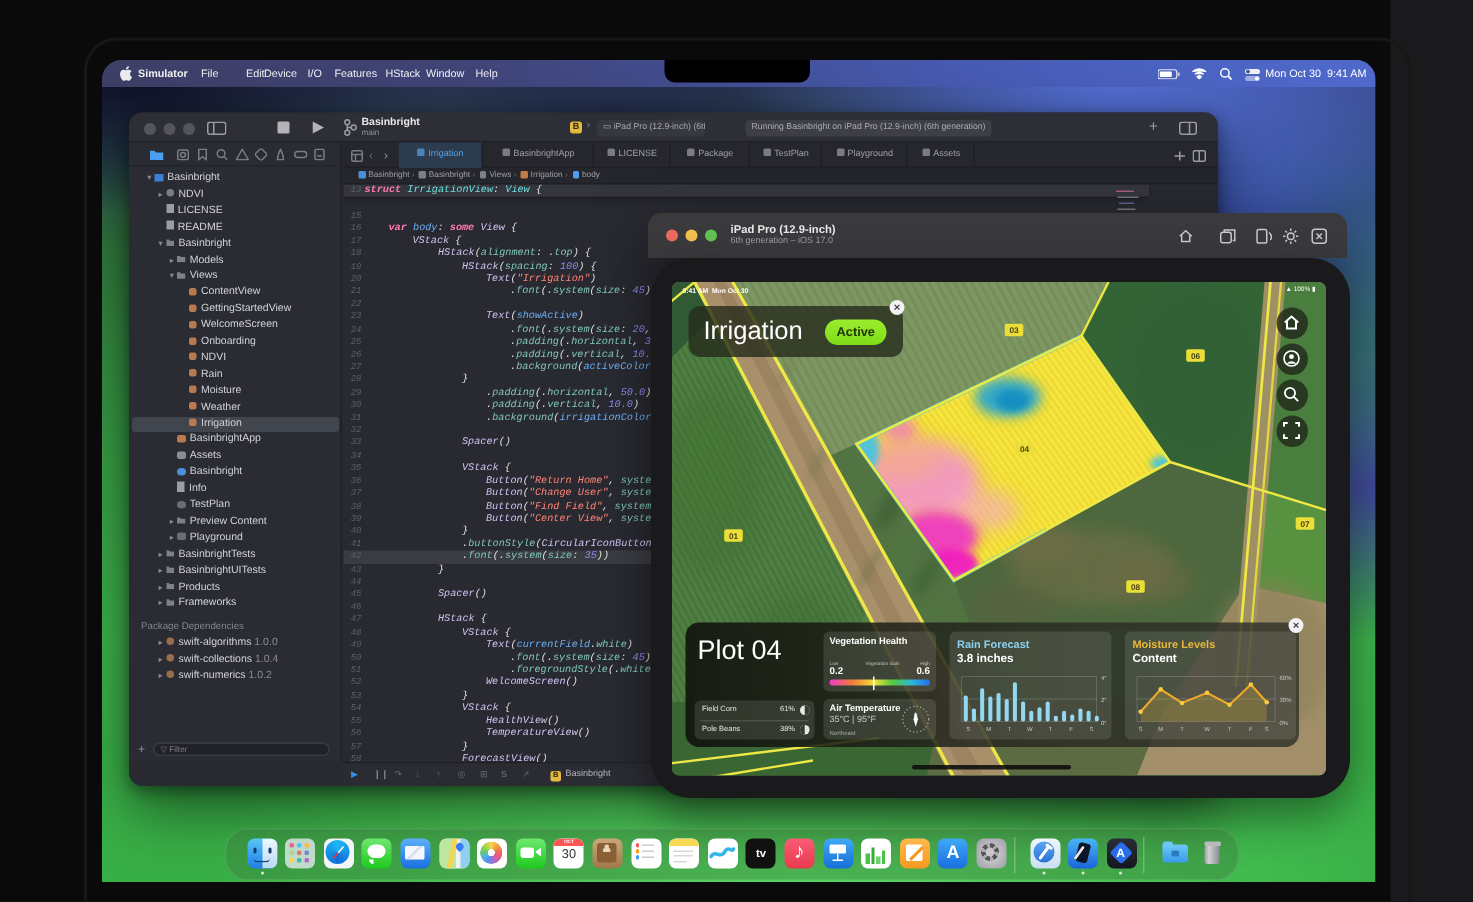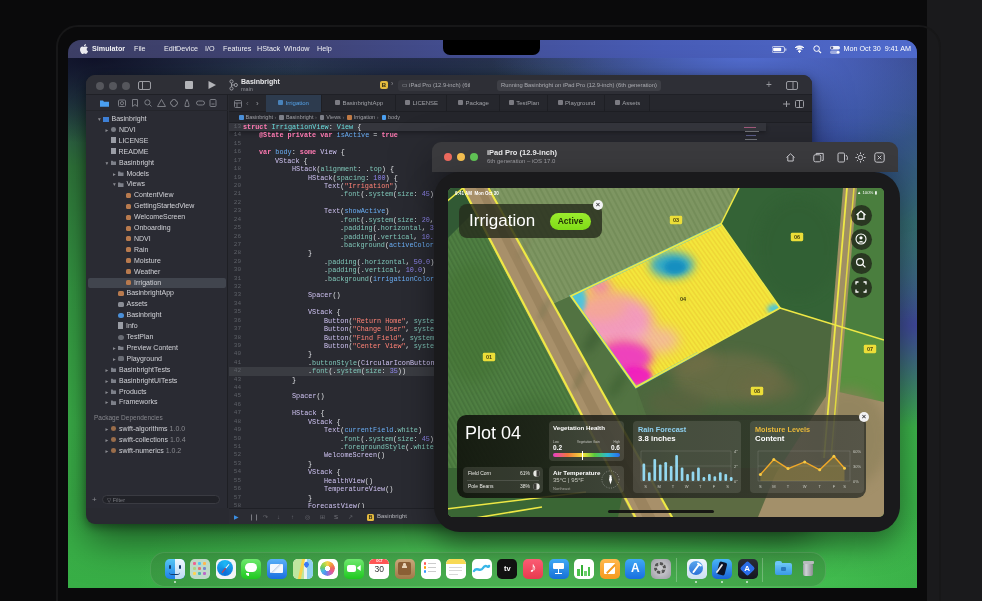--- a/index.html
+++ b/index.html
@@ -43,21 +43,21 @@
 
 #xtabs { position:absolute; left:143px; top:20px; width:583px; height:17px; background:#26272d; border-bottom:1px solid #1e1f24; }
 .tab { position:absolute; top:0; height:17px; line-height:17px; font-size:6px; color:#9fa0a6; text-align:center; border-right:1px solid #1e1f24; }
 .tabsel { background:#2d3b4e; color:#55a3ea; }
 .tabi { display:inline-block; width:5px; height:5px; background:currentColor; opacity:0.7; border-radius:1px; margin-right:2.5px; }
 #xcrumb { position:absolute; left:143px; top:37px; width:583px; height:11px; background:#25262c; border-bottom:1px solid #1e1f24;
   font-size:5.5px; color:#9fa0a6; line-height:11px; white-space:nowrap; padding-left:7px; }
 .ci { display:inline-block; width:4.5px; height:4.5px; border-radius:1px; margin:0 2px 0 3px; vertical-align:-0.5px; }
 
 #xeditor { position:absolute; left:143px; top:48px; width:583px; height:385px; background:#292a31; overflow:hidden; }
-.cline { position:absolute; left:0; width:537px; height:8.42px; font-family:"Liberation Mono", monospace; font-size:6.8px; line-height:8.42px; white-space:pre; }
+.cline { position:absolute; left:0; width:537px; height:8.42px; font-family:"Liberation Mono", monospace; font-size:6.8px; line-height:8.42px; white-space:pre;font-style:italic; }
 .cl13 { background:#35363d; box-shadow:0 2px 4px rgba(0,0,0,0.3); }
 .cl42 { background:#3a3c42; }
 .lnum { position:absolute; left:0; width:12px; text-align:right; color:#5d6067; font-size:6px; }
 .ctext { position:absolute; left:14px; }
 .ck { color:#ff7ab2; font-weight:bold; }
 .cty { color:#6bdfe0; }
 .ct2 { color:#cfc3f2; }
 .cv { color:#6aaef5; }
 .cpr { color:#7fc6b8; }
 .cn { color:#9187f0; }
@@ -259,21 +259,20 @@
             <path d="M1 4 h7 M4.5 1 l0 6" stroke="#9a9ba1" fill="none"></path>
           </svg>
       <svg class="abs" style="left:566px;top:5px" width="9" height="8">
             <rect x="0.5" y="0.5" width="8" height="7" rx="1" fill="none" stroke="#9a9ba1"></rect>
             <line x1="4.5" y1="0.5" x2="4.5" y2="7.5" stroke="#9a9ba1"></line>
           </svg>
     </div>
     <div id="xcrumb"><span class="ci" style="background:#4a8fd8"></span>Basinbright <span style="color:#6a6b72">›</span><span class="ci" style="background:#7d8089"></span>Basinbright <span style="color:#6a6b72">›</span><span class="ci" style="background:#7d8089"></span>Views <span style="color:#6a6b72">›</span><span class="ci" style="background:#c07a45"></span>Irrigation <span style="color:#6a6b72">›</span><span class="ci" style="background:#4a9ff0"></span>body</div>
     <div id="xeditor">
 <div class="cline cl13" style="top:0.0px"><span class="lnum">13</span><span class="ctext" style="padding-left:0px"><span class="ck">struct </span><span class="cty">IrrigationView</span><span class="cpl">: </span><span class="cty">View</span><span class="cpl"> {</span></span></div>
-<div class="cline" style="top:8.4px"><span class="lnum">14</span><span class="ctext" style="padding-left:16px"><span class="ck">@State</span><span class="cpl"> </span><span class="ck">private</span><span class="cpl"> </span><span class="ck">var</span><span class="cpl"> </span><span class="cv">isActive</span><span class="cpl"> = </span><span class="ck">true</span></span></div>
 <div class="cline" style="top:16.8px"><span class="lnum">15</span><span class="ctext" style="padding-left:0px"></span></div>
 <div class="cline" style="top:25.3px"><span class="lnum">16</span><span class="ctext" style="padding-left:16px"><span class="ck">var</span><span class="cpl"> </span><span class="cv">body</span><span class="cpl">: </span><span class="ck">some</span><span class="cpl"> </span><span class="ct2">View</span><span class="cpl"> {</span></span></div>
 <div class="cline" style="top:33.7px"><span class="lnum">17</span><span class="ctext" style="padding-left:32px"><span class="ct2">VStack</span><span class="cpl"> {</span></span></div>
 <div class="cline" style="top:42.1px"><span class="lnum">18</span><span class="ctext" style="padding-left:49px"><span class="ct2">HStack</span><span class="cpl">(</span><span class="cpr">alignment</span><span class="cpl">: .</span><span class="cpr">top</span><span class="cpl">) {</span></span></div>
 <div class="cline" style="top:50.5px"><span class="lnum">19</span><span class="ctext" style="padding-left:65px"><span class="ct2">HStack</span><span class="cpl">(</span><span class="cpr">spacing</span><span class="cpl">: </span><span class="cn">100</span><span class="cpl">) {</span></span></div>
 <div class="cline" style="top:58.9px"><span class="lnum">20</span><span class="ctext" style="padding-left:81px"><span class="ct2">Text</span><span class="cpl">(</span><span class="cs">"Irrigation"</span><span class="cpl">)</span></span></div>
 <div class="cline" style="top:67.4px"><span class="lnum">21</span><span class="ctext" style="padding-left:97px"><span class="cpl">.</span><span class="cpr">font</span><span class="cpl">(.</span><span class="cpr">system</span><span class="cpl">(</span><span class="cpr">size</span><span class="cpl">: </span><span class="cn">45</span><span class="cpl">))</span></span></div>
 <div class="cline" style="top:75.8px"><span class="lnum">22</span><span class="ctext" style="padding-left:0px"></span></div>
 <div class="cline" style="top:84.2px"><span class="lnum">23</span><span class="ctext" style="padding-left:81px"><span class="ct2">Text</span><span class="cpl">(</span><span class="cv">showActive</span><span class="cpl">)</span></span></div>
 <div class="cline" style="top:92.6px"><span class="lnum">24</span><span class="ctext" style="padding-left:97px"><span class="cpl">.</span><span class="cpr">font</span><span class="cpl">(.</span><span class="cpr">system</span><span class="cpl">(</span><span class="cpr">size</span><span class="cpl">: </span><span class="cn">20</span><span class="cpl">, </span><span class="cpr">weight</span><span class="cpl">: .</span><span class="cpr">bold</span><span class="cpl">))</span></span></div>

